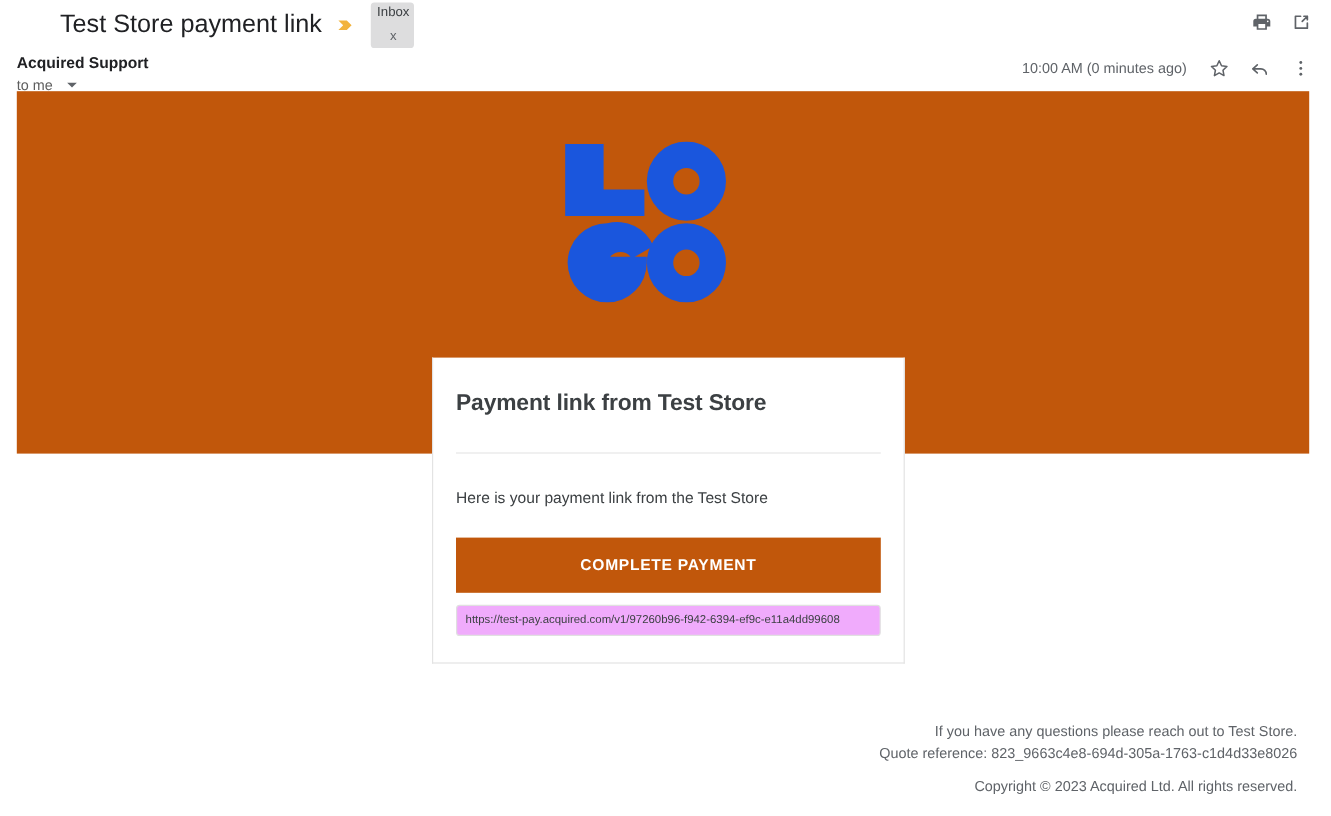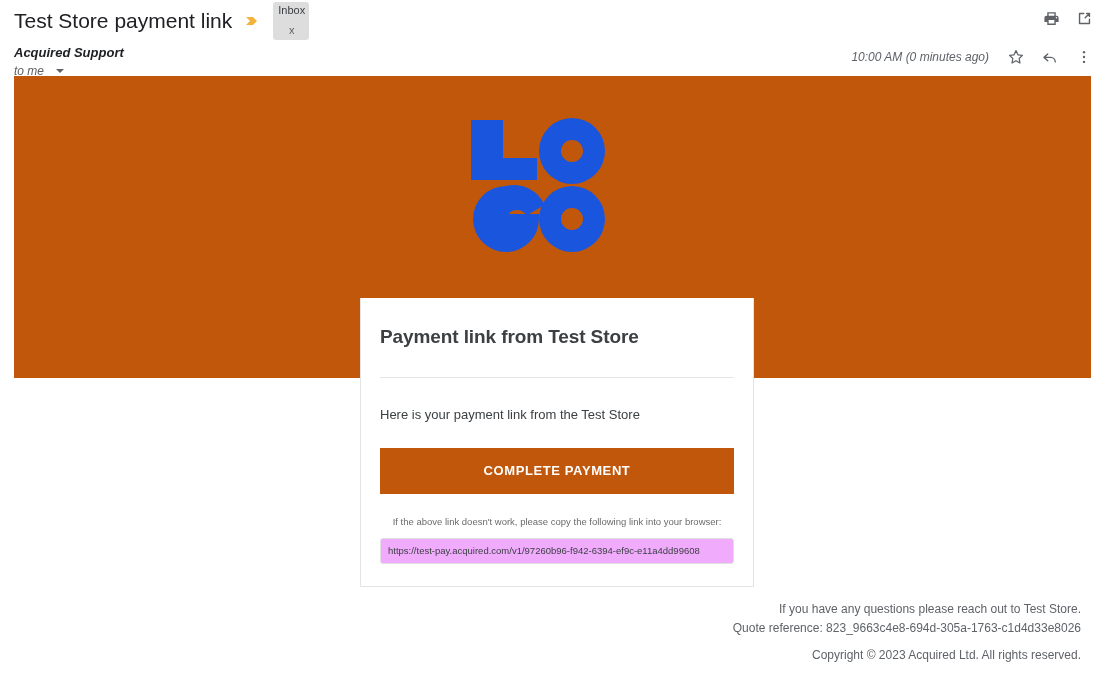--- a/index.html
+++ b/index.html
@@ -19,20 +19,21 @@
   
   .mail-header {
     position: relative;
     padding: 0;
   }
   .subject-row {
     display: flex;
     align-items: center;
     padding: 8px 0 0 14px;
     height: 34px;
+    margin-left: 36px;
   }
   .subject-title {
     font-size: 21px;
     font-weight: 400;
     color: #202124;
     letter-spacing: 0;
     line-height: 26px;
   }
   .important-marker {
     margin-left: 13px;
@@ -75,21 +76,20 @@
     justify-content: center;
     color: #5f6368;
     cursor: pointer;
   }
   .icon-btn svg { display: block; }
 
   .sender-row {
     position: relative;
     padding: 10px 0 0 14px;
     height: 42px;
-    font-style: italic;
   }
   .sender-name {
     font-size: 13px;
     font-weight: bold;
     color: #202124;
     line-height: 18px;
   }
   .sender-to {
     font-size: 12px;
     color: #5e5e5e;
@@ -305,21 +305,20 @@
         <path d="M103 68 a33 33 0 1 1 0 66 a33 33 0 1 1 0 -66 z M103 90 a11 11 0 1 0 0 22 a11 11 0 1 0 0 -22 z"></path>
       </g>
     </svg>
   </div>
 
   <div class="card">
     <div class="card-title">Payment link from Test Store</div>
     <div class="card-divider"></div>
     <div class="card-text">Here is your payment link from the Test Store</div>
     <button class="cta-button">COMPLETE PAYMENT</button>
-    <div class="helper-text">If the above link doesn't work, please copy the following link into your browser:</div>
     <input class="url-field" type="text" readonly="" value="https://test-pay.acquired.com/v1/97260b96-f942-6394-ef9c-e11a4dd99608" style="">
     <div class="card-bottom-pad"></div>
   </div>
 
   <div class="footer">
     <div class="footer-line">If you have any questions please reach out to Test Store.</div>
     <div class="footer-line">Quote reference: 823_9663c4e8-694d-305a-1763-c1d4d33e8026</div>
     <div class="footer-copyright">Copyright © 2023 Acquired Ltd. All rights reserved.</div>
   </div>
 

